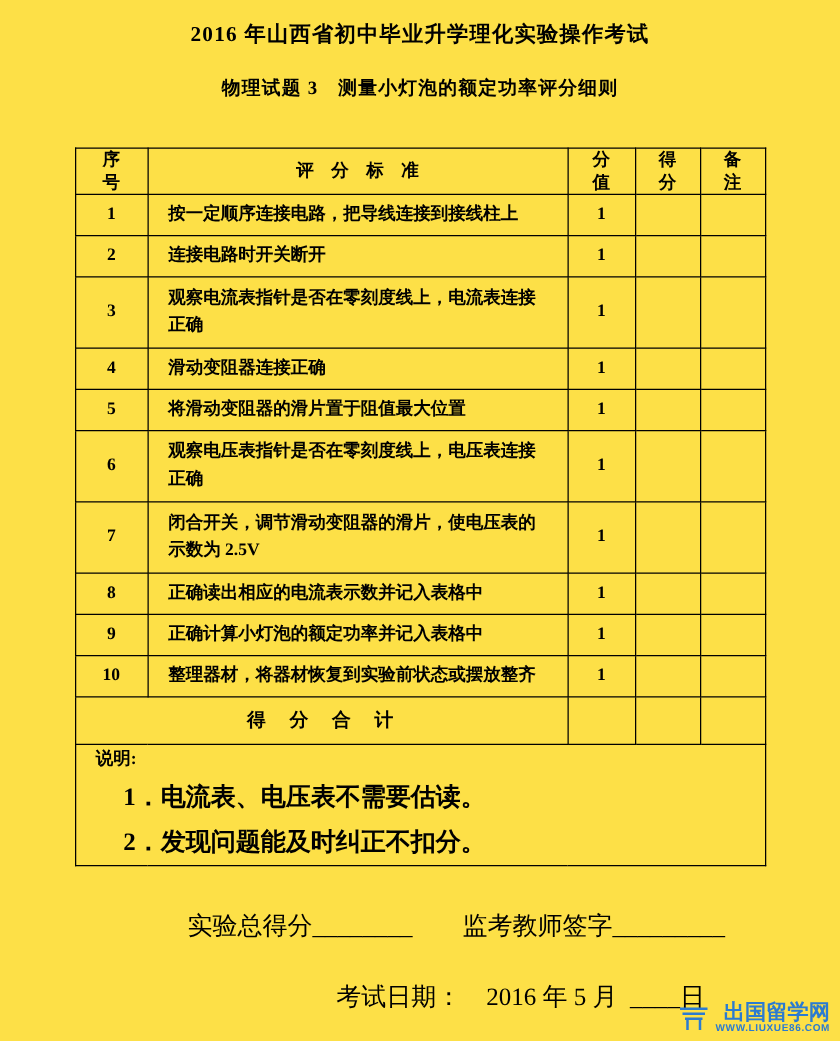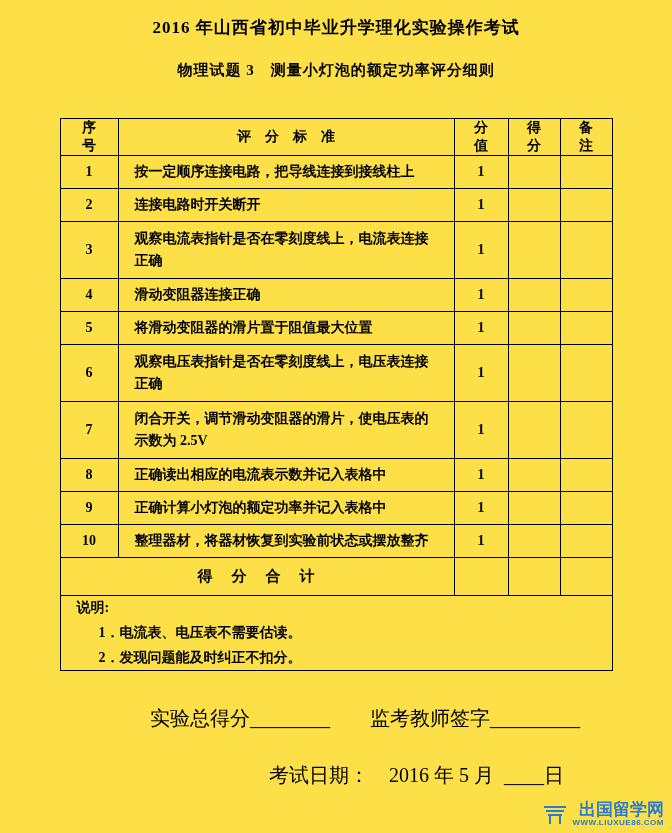--- a/index.html
+++ b/index.html
@@ -44,21 +44,21 @@
   tr.hdr{height:35px;}
   tr.hdr th{text-align:center;font-size:14px;}
   tr.row-single{height:33px;}
   tr.row-tall{height:57px;}
   td.cell-no, td.cell-pt{text-align:center;}
   td.cell-cr{text-align:left;line-height:1.6;}
   tr.total-row{height:38px;}
   td.total-label{text-align:center;font-size:15px;letter-spacing:2px;}
   td.notes-cell{padding:8px 10px 10px 10px;vertical-align:top;}
   .notes-label{font-size:14px;line-height:1.7;}
-  .note-item{font-size:14px;line-height:1.8;padding-left:22px;}
+  .note-item{font-size:20px;line-height:1.8;padding-left:22px;}
   .footer-line{
     white-space:pre;
     font-size:20px;
   }
   .score-line{
     margin-top:34px;
     text-align:right;
     padding-right:92px;
   }
   .date-line{

